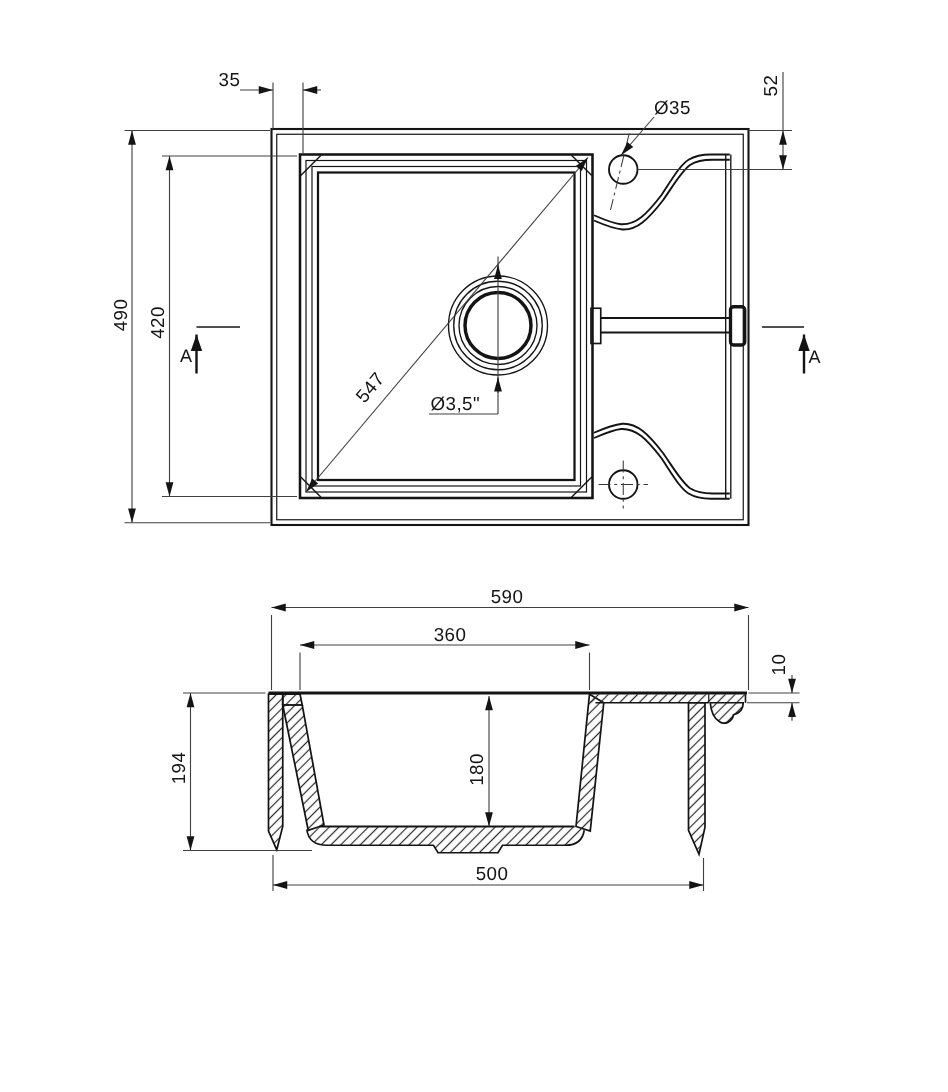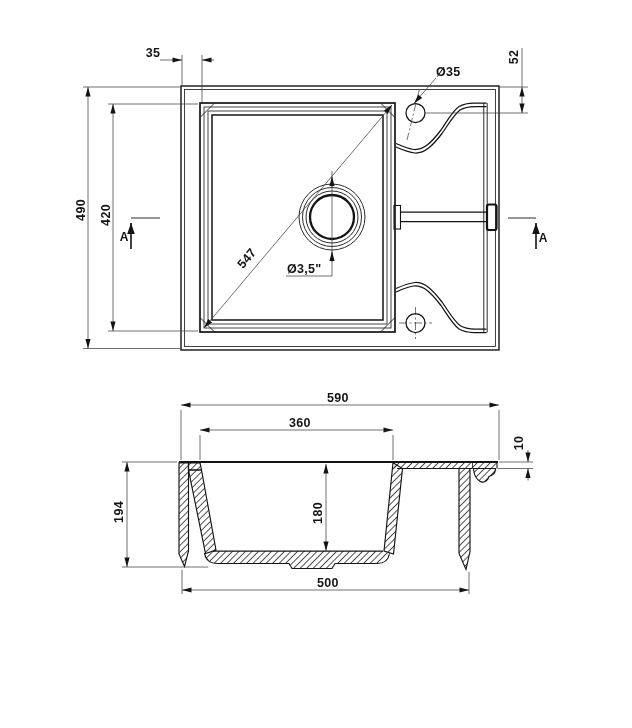--- a/index.html
+++ b/index.html
@@ -1,17 +1,17 @@
 <!DOCTYPE html>
 <html><head>
 <meta charset="utf-8">
 <style>
   html,body{margin:0;padding:0;background:#fff;}
   .canvas{position:relative;width:632px;height:704px;background:#0369a1;overflow:hidden;
-          font-family:"Liberation Sans", sans-serif;font-weight:bold;}
+          font-family:"Liberation Sans", sans-serif;}
   svg{display:block}
   .s08{stroke:#141414;fill:none;stroke-width:.8}
   .s09{stroke:#141414;fill:none;stroke-width:.9}
   .s11{stroke:#141414;fill:none;stroke-width:1.1}
   .s12{stroke:#141414;fill:none;stroke-width:1.25}
   .s14{stroke:#141414;fill:none;stroke-width:1.4}
   .s15{stroke:#141414;fill:none;stroke-width:1.5}
   .s17{stroke:#141414;fill:none;stroke-width:1.7}
   .s20{stroke:#141414;fill:none;stroke-width:2}
   .s22{stroke:#141414;fill:none;stroke-width:2.2}

